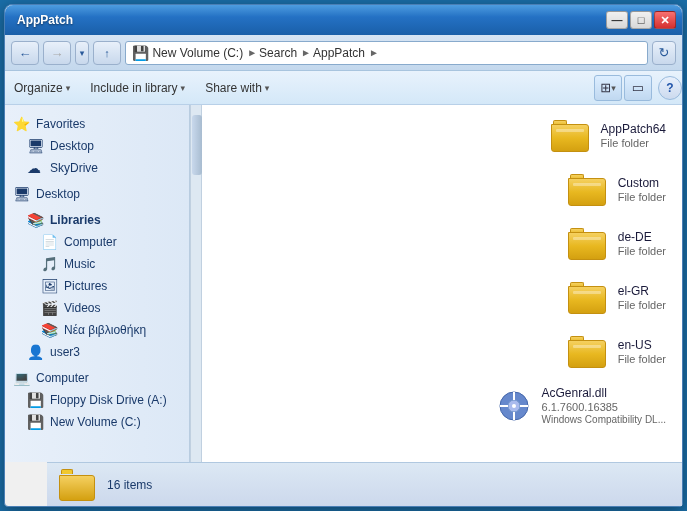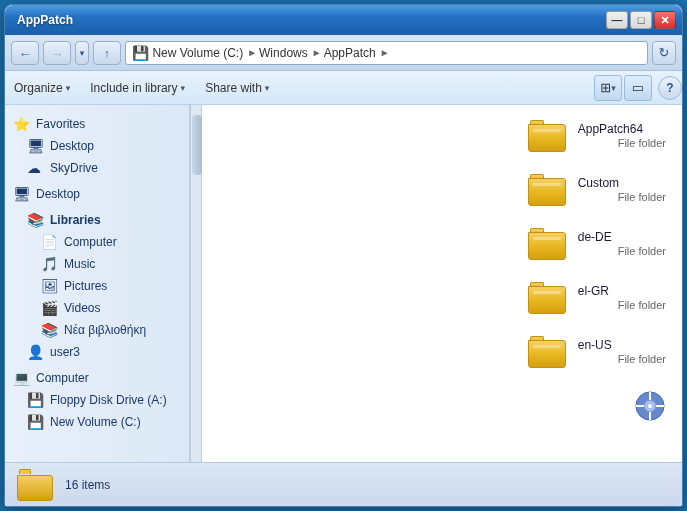--- a/index.html
+++ b/index.html
@@ -323,21 +323,21 @@
       top: 4px;
       left: 4px;
       right: 4px;
       height: 3px;
       background: rgba(255,255,255,0.35);
       border-radius: 1px;
     }
 
     .file-details { display: flex; flex-direction: column; gap: 1px; }
     .file-name { font-size: 12px; color: #1a1a3a; font-weight: 500; }
-    .file-type { font-size: 11px; color: #666; margin-left: 40px; }
+    .file-type { font-size: 11px; color: #666; }
 
     
     .dll-icon {
       width: 32px;
       height: 32px;
       display: flex;
       align-items: center;
       justify-content: center;
       font-size: 22px;
       flex-shrink: 0;
@@ -345,20 +345,21 @@
 
     
     .statusbar {
       height: 44px;
       background: linear-gradient(to bottom, #dce8f4, #ccd8ec);
       border-top: 1px solid #b0c8e0;
       display: flex;
       align-items: center;
       padding: 0 12px;
       gap: 12px;
+      margin-left: 42px;
     }
     .status-folder-icon {
       width: 36px;
       height: 32px;
       position: relative;
     }
     .status-folder-body {
       width: 36px;
       height: 26px;
       background: linear-gradient(to bottom, #f5d060, #d4a010);
@@ -401,21 +402,21 @@
     <div class="nav-dropdown">▾</div>
     <div class="nav-btn" style="font-size:11px;">↑</div>
 
     <div class="address-breadcrumb">
       <span class="breadcrumb-icon">💾</span>
       <span class="breadcrumb-part">
         <span>New Volume (C:)</span>
         <span class="breadcrumb-sep">►</span>
       </span>
       <span class="breadcrumb-part">
-        <span>Windows</span>
+        <span>Search</span>
         <span class="breadcrumb-sep">►</span>
       </span>
       <span class="breadcrumb-part">
         <span>AppPatch</span>
         <span class="breadcrumb-sep">►</span>
       </span>
     </div>
 
     <div class="refresh-btn">↻</div>
 
@@ -584,20 +585,25 @@
 
       <div class="file-item">
         <div class="dll-icon">
           <svg width="32" height="32" viewBox="0 0 32 32">
             <circle cx="16" cy="16" r="14" fill="#6688cc" stroke="#4466aa" stroke-width="1"></circle>
             <circle cx="16" cy="16" r="6" fill="#aabbee" stroke="#7799cc" stroke-width="1"></circle>
             <circle cx="16" cy="16" r="2" fill="white"></circle>
             <path d="M16 2 L16 10 M16 22 L16 30 M2 16 L10 16 M22 16 L30 16" stroke="white" stroke-width="2"></path>
           </svg>
         </div>
+        <div class="file-details">
+          <span class="file-name">AcGenral.dll</span>
+          <span class="file-type">6.1.7600.16385</span>
+          <span class="file-type" style="font-size:10px;">Windows Compatibility DL...</span>
+        </div>
       </div>
 
     </div>
   </div>
 
   <div class="statusbar">
     <div class="status-folder-icon">
       <div class="status-folder-tab"></div>
       <div class="status-folder-body"></div>
     </div>

